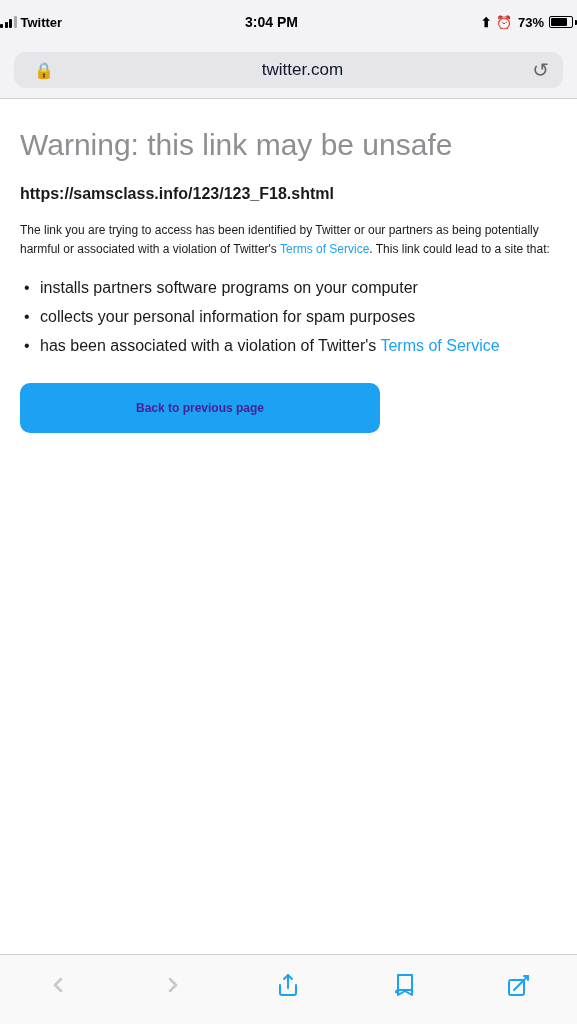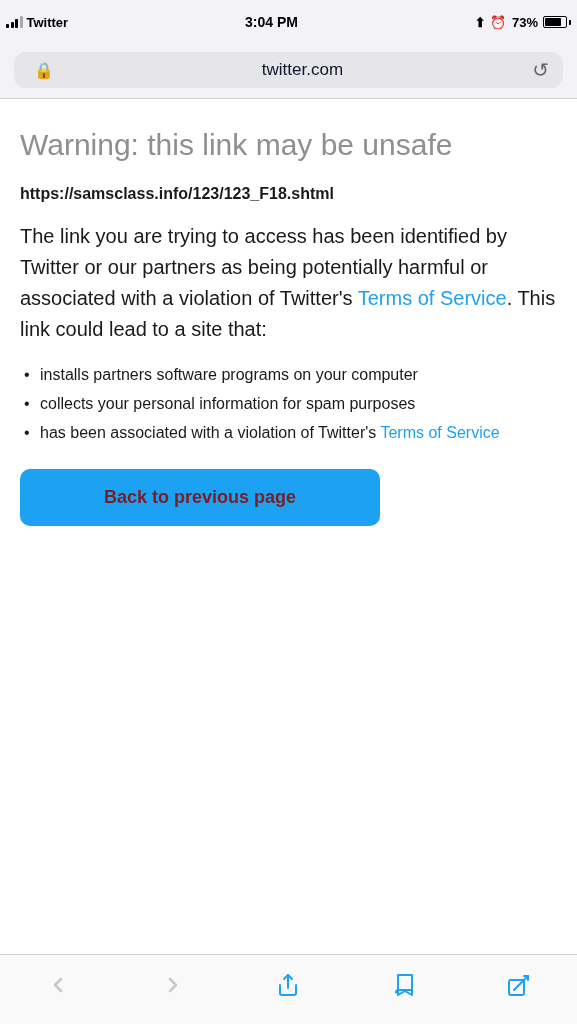--- a/index.html
+++ b/index.html
@@ -13,21 +13,21 @@
       display: flex;
       flex-direction: column;
     }
 
     
     .status-bar {
       background: #f2f2f7;
       display: flex;
       align-items: center;
       justify-content: space-between;
-      padding: 6px 6px;
+      padding: 6px 0;
       height: 44px;
     }
 
     .status-left {
       display: flex;
       align-items: center;
       gap: 4px;
       font-size: 13px;
       font-weight: 600;
       color: #000;
@@ -149,21 +149,21 @@
 
     .unsafe-url {
       font-size: 16px;
       font-weight: 700;
       color: #1a1a1a;
       margin-bottom: 18px;
       word-break: break-all;
     }
 
     .warning-body {
-      font-size: 20px;
+      font-size: 12px;
       color: #1a1a1a;
       line-height: 1.55;
       margin-bottom: 18px;
     }
 
     .tos-link {
       color: #1da1f2;
       text-decoration: none;
     }
 
@@ -188,25 +188,25 @@
       font-size: 16px;
     }
 
     .tos-link-bullet {
       color: #1da1f2;
       text-decoration: none;
     }
 
     .back-button {
       background: #1da1f2;
-      color: #7f1d1d;
+      color: #4c1d95;
       border: none;
       border-radius: 10px;
       padding: 18px 30px;
-      font-size: 18px;
+      font-size: 12px;
       font-weight: 600;
       cursor: pointer;
       width: 100%;
       max-width: 360px;
       display: block;
       text-align: center;
       margin-top: 10px;
     }
 
     

